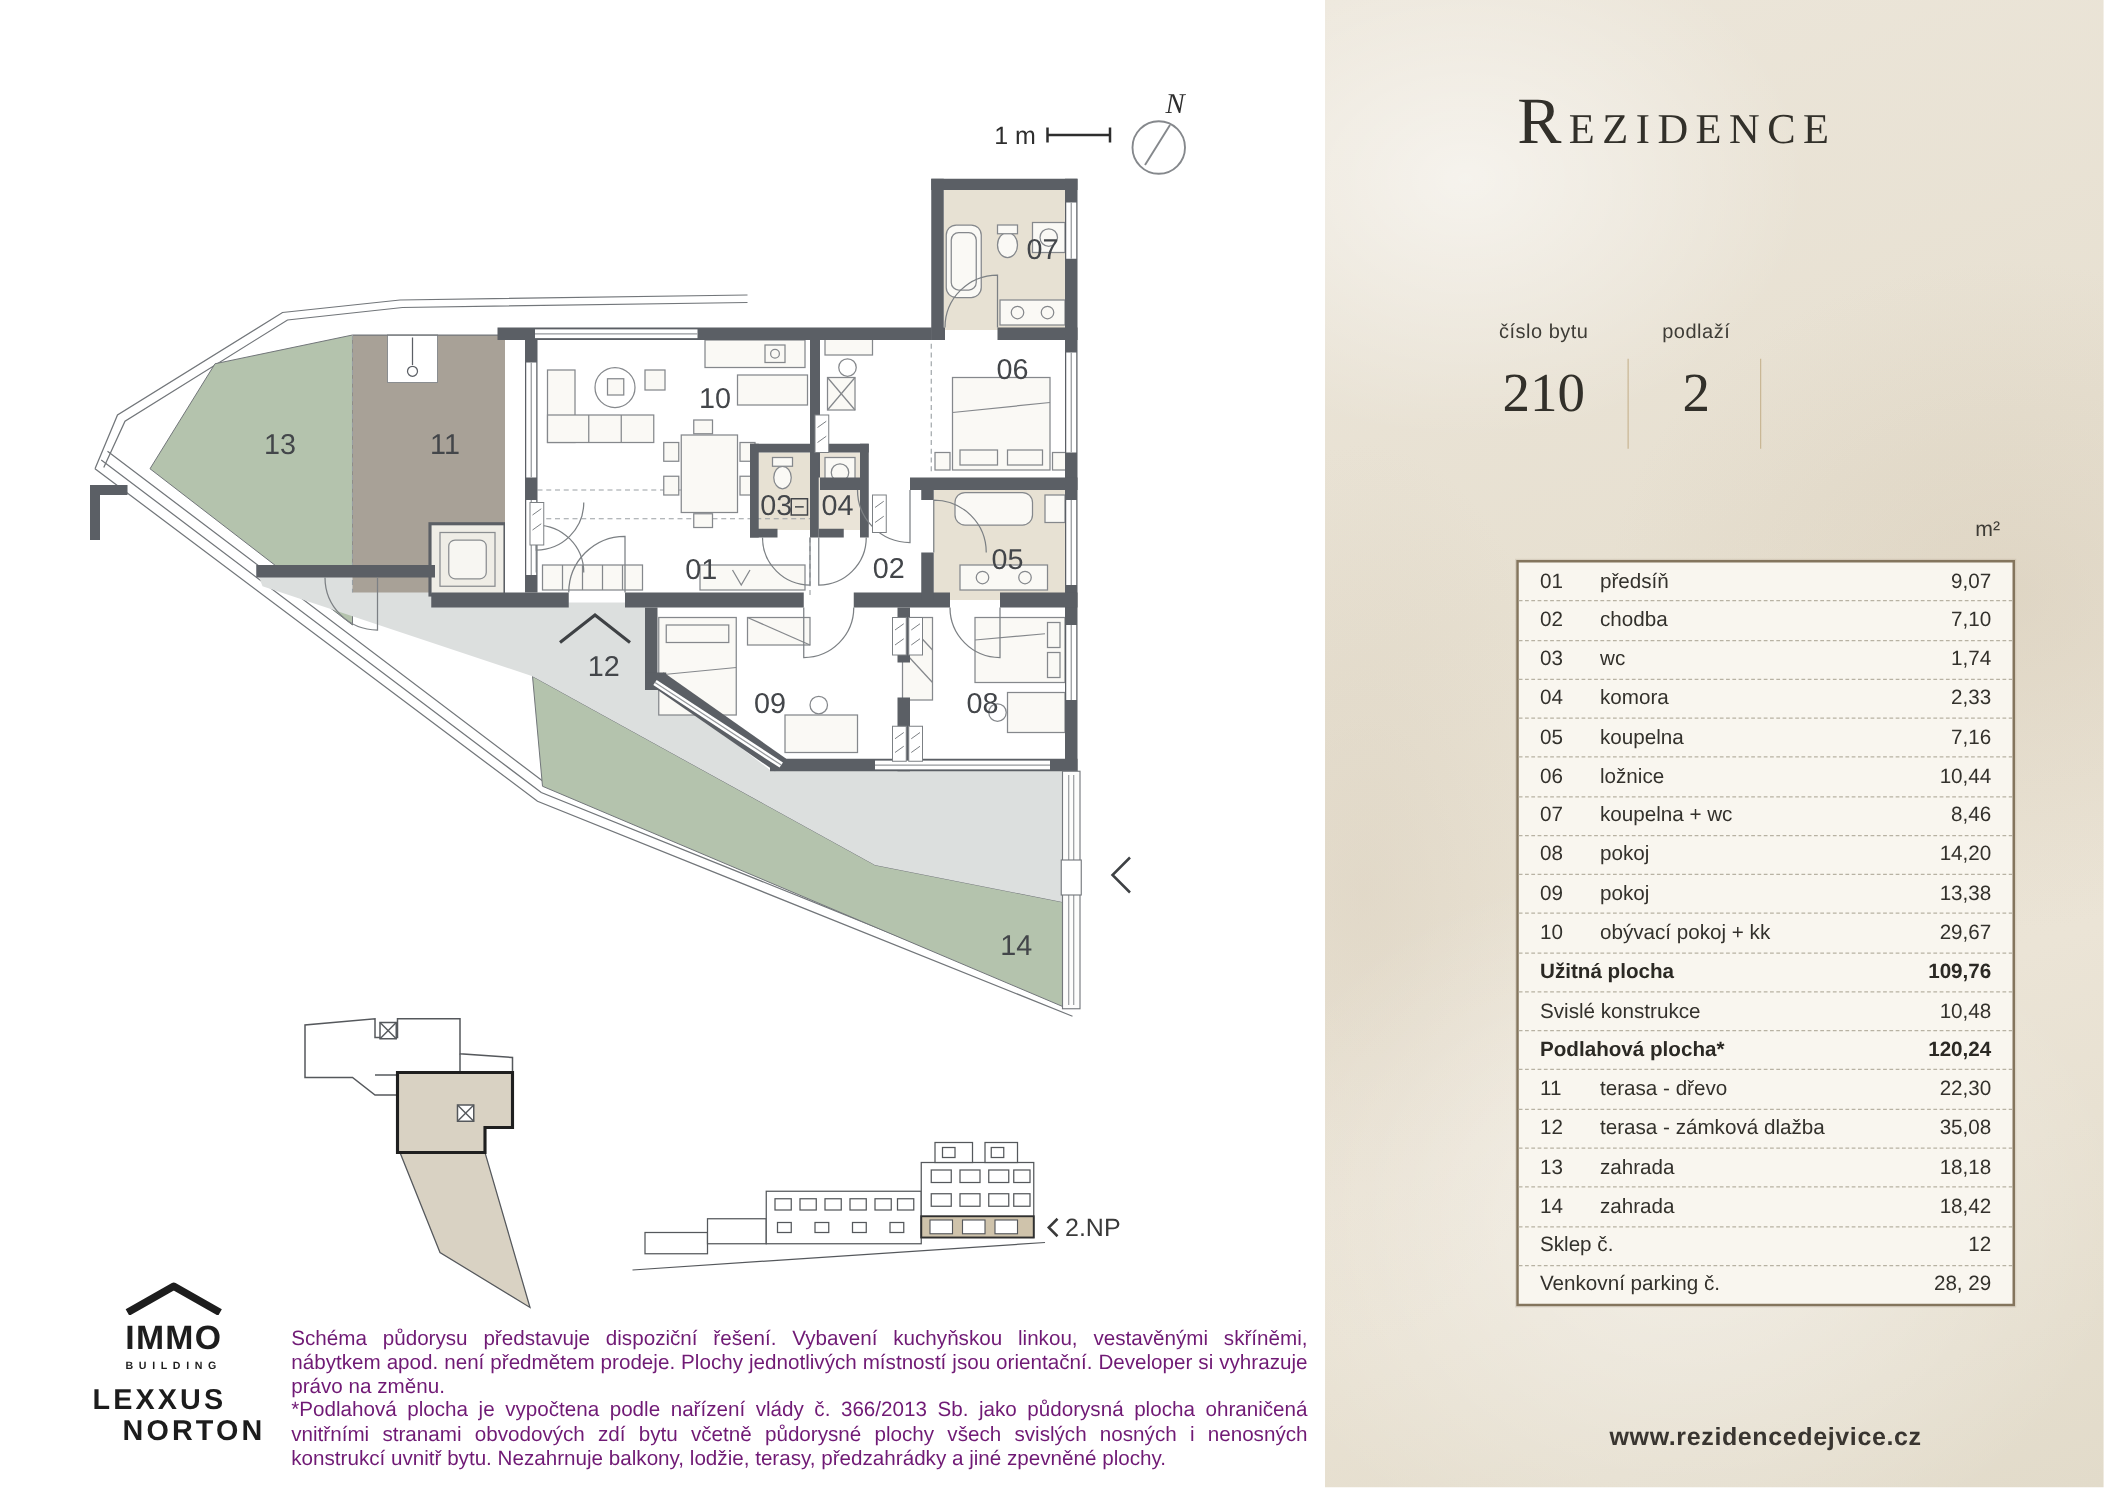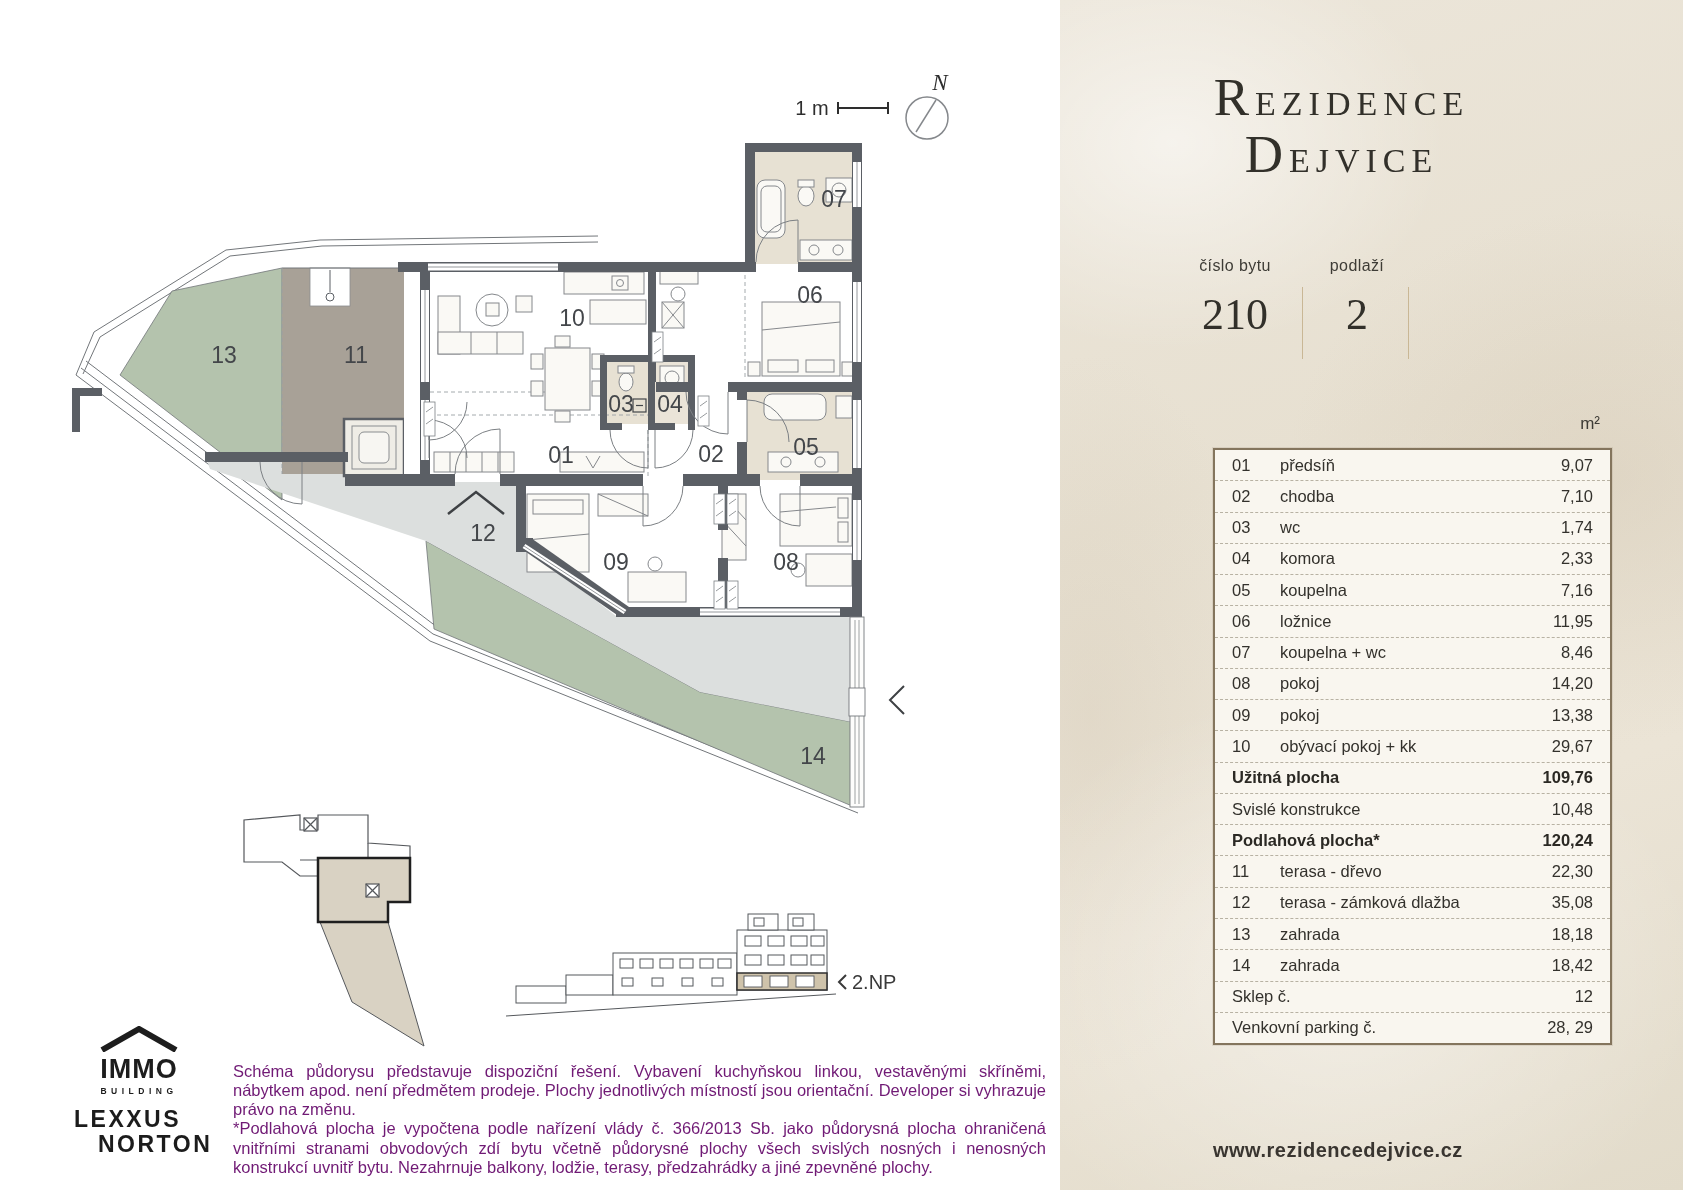--- a/index.html
+++ b/index.html
@@ -51,21 +51,21 @@
                 background:#f9f6ef; border:2px solid #84755d; display:flex; flex-direction:column;
                 box-shadow:0 0 0 1px rgba(132,117,93,.15); }
   .t-row { flex:1; display:flex; align-items:center; padding:0 17px;
            border-bottom:1px dashed #b8b2a3; font-size:16.5px; color:#33312c; }
   .t-row:last-child { border-bottom:none; }
   .t-row .num { width:48px; flex:none; }
   .t-row .lbl { flex:1; }
   .t-row .val { flex:none; }
   .t-row.bold { font-weight:bold; color:#2b2924; }
 
-  .website { position:absolute; left:153px; width:399px; top:1139px; 
+  .website { position:absolute; left:153px; width:399px; top:1139px; text-align:center;
              font-size:20px; font-weight:600; letter-spacing:.5px; color:#393530; }
   .website a { color:inherit; text-decoration:none; }
 </style>
 </head>
 <body>
 
 <div class="page">
 
   <div class="plan-area">
 
@@ -394,21 +394,20 @@
     <div class="disclaimer">
       <p>Schéma půdorysu představuje dispoziční řešení. Vybavení kuchyňskou linkou, vestavěnými skříněmi, nábytkem apod. není předmětem prodeje. Plochy jednotlivých místností jsou orientační. Developer si vyhrazuje právo na změnu.</p>
       <p>*Podlahová plocha je vypočtena podle nařízení vlády č. 366/2013 Sb. jako půdorysná plocha ohraničená vnitřními stranami obvodových zdí bytu včetně půdorysné plochy všech svislých nosných i nenosných konstrukcí uvnitř bytu. Nezahrnuje balkony, lodžie, terasy, předzahrádky a jiné zpevněné plochy.</p>
     </div>
   </div>
 
   <div class="side-panel">
 
     <div class="panel-title">
       <div class="t-line">Rezidence</div>
-      <div class="t-line">Dejvice</div>
     </div>
 
     <div class="info-cell cell-1">
       <div class="i-label">číslo bytu</div>
       <div class="i-value">210</div>
     </div>
     <div class="info-sep sep-1"></div>
     <div class="info-cell cell-2">
       <div class="i-label">podlaží</div>
       <div class="i-value">2</div>
@@ -439,21 +438,21 @@
           <span class="val">2,33</span>
         </div>
         <div class="t-row">
           <span class="num">05</span>
           <span class="lbl">koupelna</span>
           <span class="val">7,16</span>
         </div>
         <div class="t-row">
           <span class="num">06</span>
           <span class="lbl">ložnice</span>
-          <span class="val">11,95</span>
+          <span class="val">10,44</span>
         </div>
         <div class="t-row">
           <span class="num">07</span>
           <span class="lbl">koupelna + wc</span>
           <span class="val">8,46</span>
         </div>
         <div class="t-row">
           <span class="num">08</span>
           <span class="lbl">pokoj</span>
           <span class="val">14,20</span>

